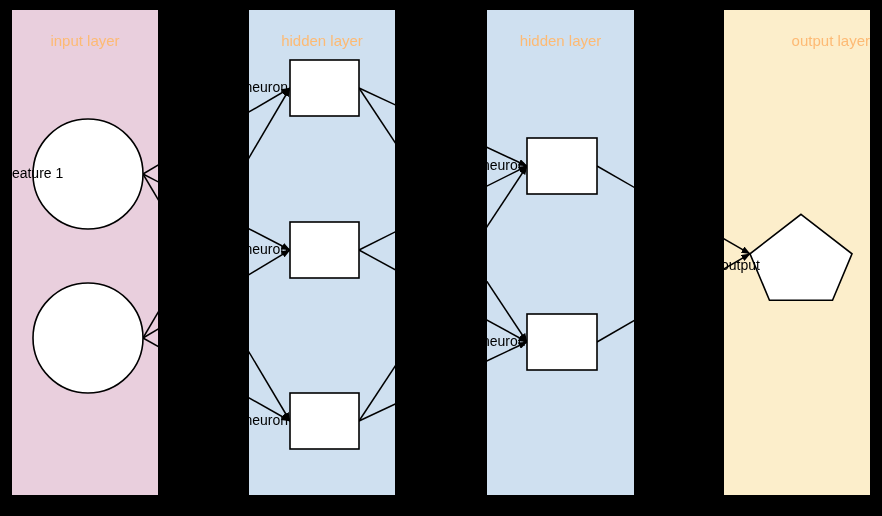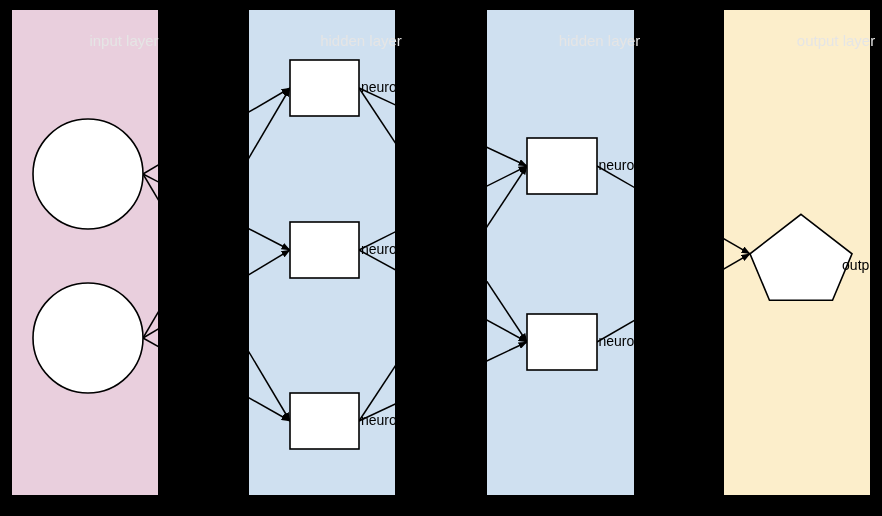--- a/index.html
+++ b/index.html
@@ -23,30 +23,29 @@
   .layer-box {
     position: absolute;
     box-sizing: border-box;
   }
   .layer-title {
     position: absolute;
     left: 0;
     right: 0;
     text-align: center;
     font-size: 15px;
-    color: #e5e5e5;
+    color: #fdba74;
     font-family: "Liberation Sans", sans-serif;
     white-space: nowrap;
-    padding-left: 39px;
   }
   .node-label {
     position: absolute;
     left: 0;
     right: 0;
-    text-align: right;
+    text-align: left;
     font-size: 14px;
     color: #000000;
     font-family: "Liberation Sans", sans-serif;
     white-space: nowrap;
     pointer-events: none;
   }
   svg.edges {
     position: absolute;
     left: 0;
     top: 0;
@@ -136,22 +135,23 @@
       <rect x="290" y="222" width="69" height="56" fill="#ffffff" stroke="#000000" stroke-width="1.6"></rect>
       <rect x="290" y="393" width="69" height="56" fill="#ffffff" stroke="#000000" stroke-width="1.6"></rect>
       <rect x="527" y="138" width="70" height="56" fill="#ffffff" stroke="#000000" stroke-width="1.6"></rect>
       <rect x="527" y="314" width="70" height="56" fill="#ffffff" stroke="#000000" stroke-width="1.6"></rect>
       <polygon points="801.00,214.27 852.00,253.83 832.52,300.27 769.48,300.27 750.00,253.83" fill="#ffffff" stroke="#000000" stroke-width="1.6"></polygon>
     </svg>
 
   <div class="layer-title" id="title-0" style="left: 12px; top: 32px; width: 146px;">input layer</div>
   <div class="layer-title" id="title-1" style="left: 249px; top: 32px; width: 146px;">hidden layer</div>
   <div class="layer-title" id="title-2" style="left: 487px; top: 32px; width: 147px;">hidden layer</div>
-  <div class="layer-title" id="title-3" style="left: 724px; top: 32px; width: 146px;">output layer</div>
+  <div class="layer-title" id="title-3" style="left: 724px; top: 32px; width: 146px; text-align: right;">output layer</div>
 
+  <div class="node-label" id="nl-0-0" style="left: 8px; top: 165px; width: 160px;">feature 1</div>
   <div class="node-label" id="nl-1-0" style="left: 244.5px; top: 79px; width: 160px;">neuron</div>
   <div class="node-label" id="nl-1-1" style="left: 244.5px; top: 241px; width: 160px;">neuron</div>
   <div class="node-label" id="nl-1-2" style="left: 244.5px; top: 412px; width: 160px;">neuron</div>
   <div class="node-label" id="nl-2-0" style="left: 482px; top: 157px; width: 160px;">neuron</div>
   <div class="node-label" id="nl-2-1" style="left: 482px; top: 333px; width: 160px;">neuron</div>
   <div class="node-label" id="nl-3-0" style="left: 721px; top: 257px; width: 160px;">output</div>
 
 </div>
 
 </body></html>

